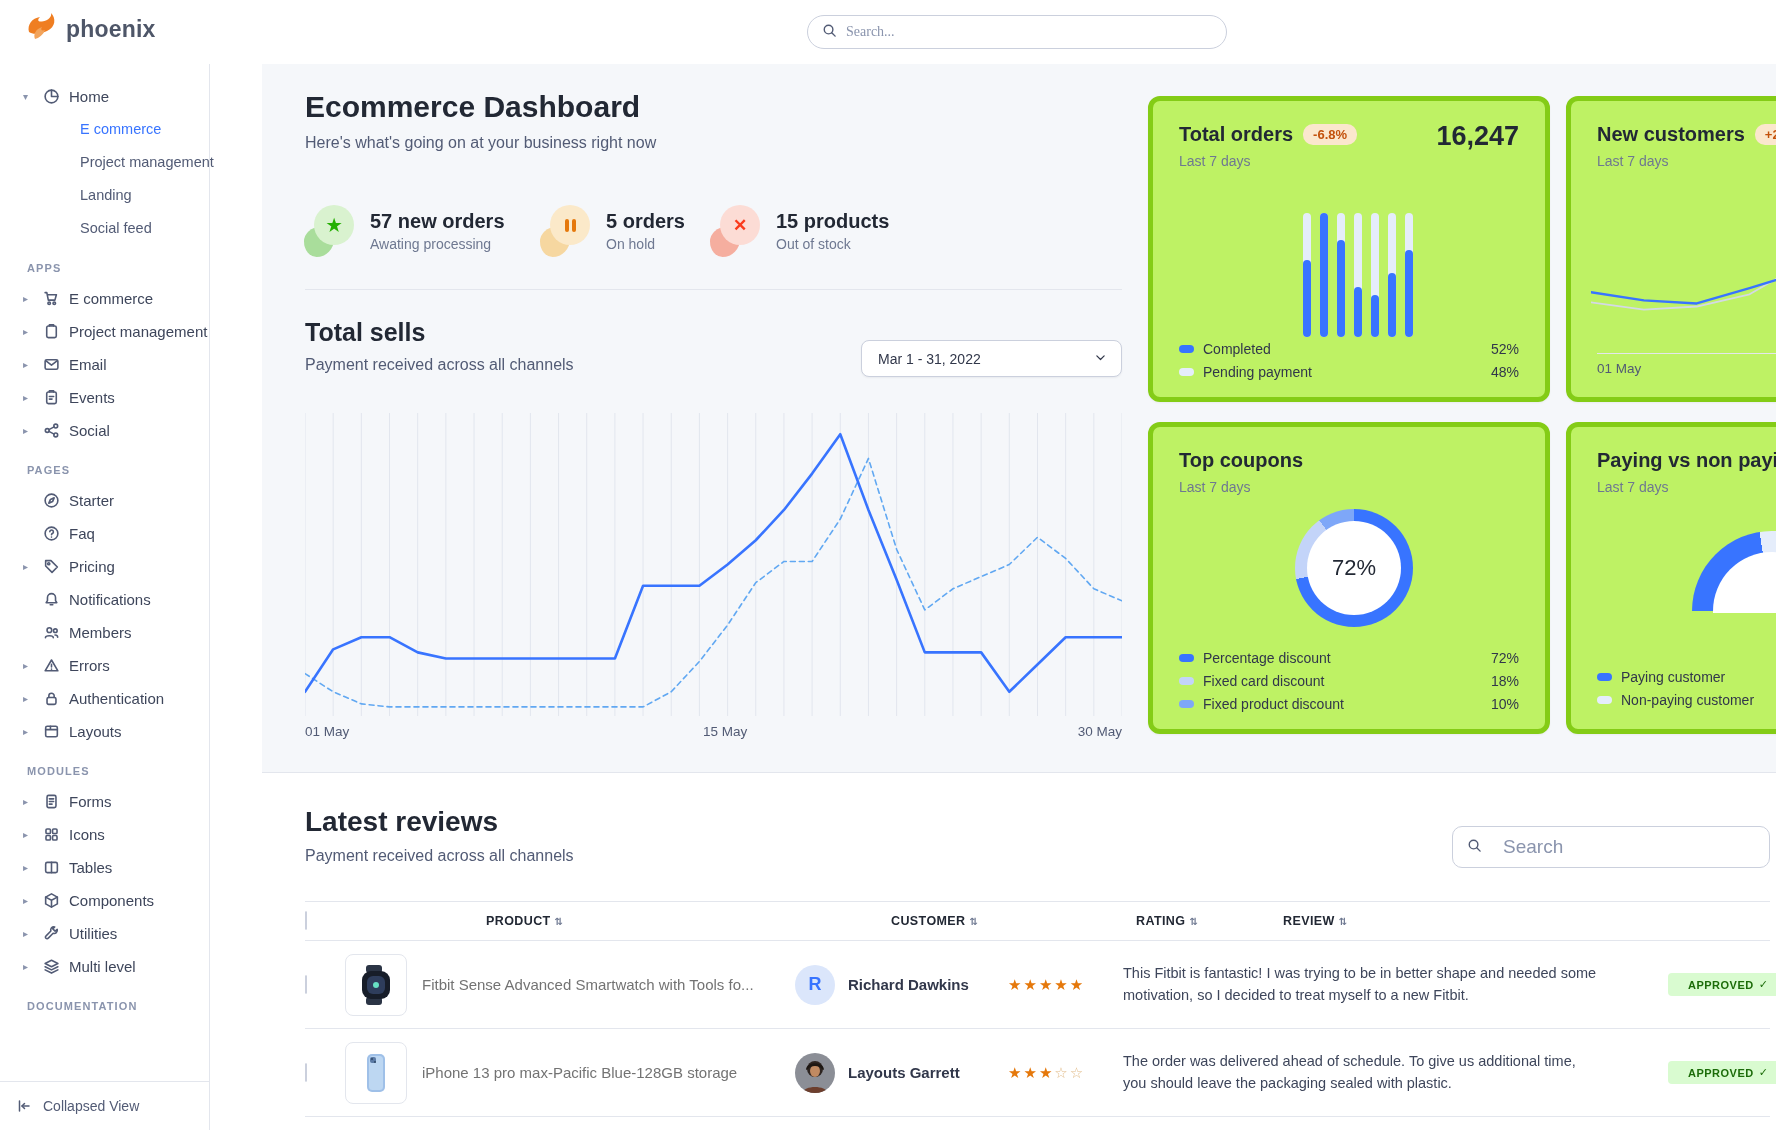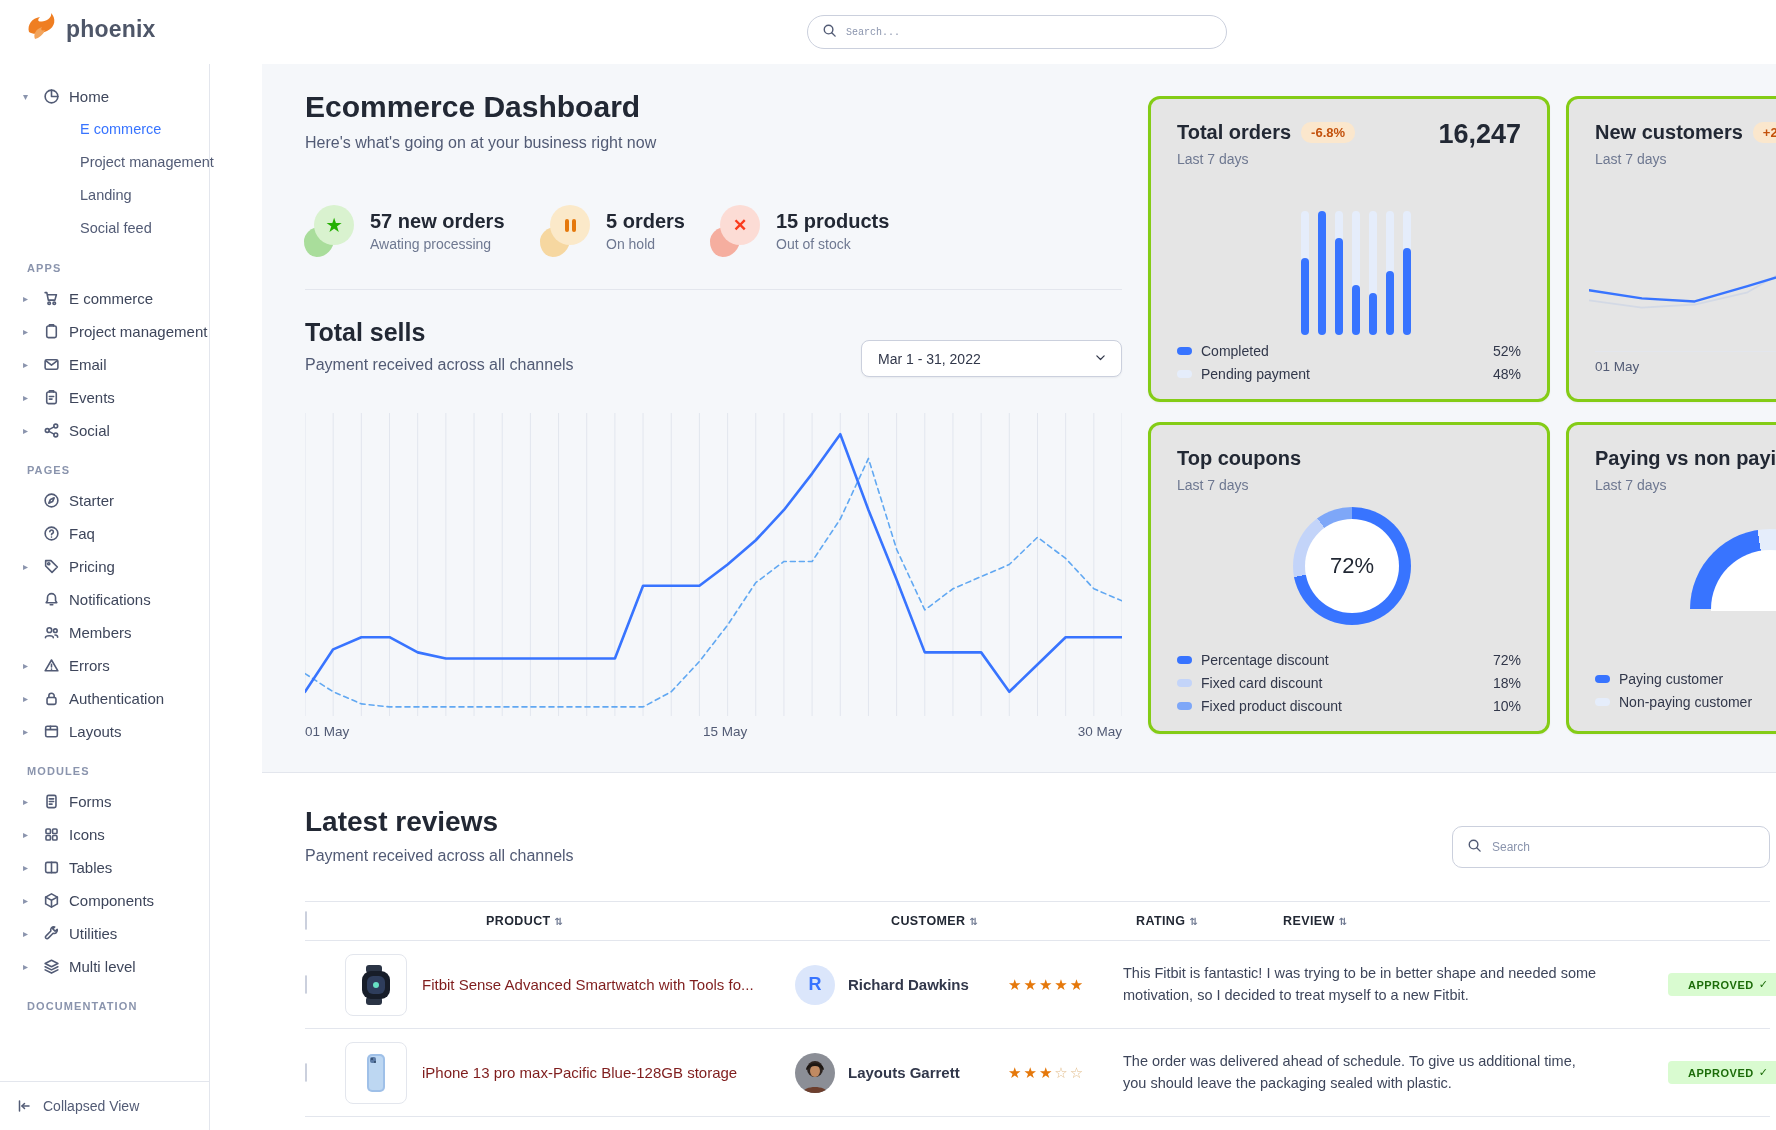--- a/index.html
+++ b/index.html
@@ -5,22 +5,22 @@
   * { margin:0; padding:0; box-sizing:border-box; }
   html,body { width:1776px; height:1130px; overflow:hidden; background:#fff;
     font-family:"Liberation Sans", sans-serif; color:#31374a; }
 
   
   .navbar { position:absolute; left:0; top:0; width:1776px; height:64px; background:#fff; z-index:5; }
   .brand { position:absolute; left:26px; top:12px; display:flex; align-items:center; gap:8px; cursor:pointer; }
   .brand-name { font-size:23px; font-weight:600; color:#4e5668; letter-spacing:.2px; }
   .nav-search { position:absolute; left:807px; top:15px; width:420px; height:34px; border:1px solid #cbd0dd;
     border-radius:17px; background:#fff; display:flex; align-items:center; padding:0 14px; gap:9px; }
-  .nav-search input { border:none; outline:none; flex:1; font-size:10px; color:#c2410c; background:transparent;
-    font-family:Liberation Mono, monospace; }
+  .nav-search input { border:none; outline:none; flex:1; font-size:14px; color:#c2410c; background:transparent;
+    font-family:Liberation Serif, serif; }
   .nav-search input::placeholder { color:#8a94ad; }
 
   
   .sidebar { position:absolute; left:0; top:64px; width:210px; bottom:0; background:#fff;
     border-right:1px solid #e3e6ed; z-index:4; }
   .side-scroll { padding-top:16px; }
   .nav-item { display:flex; align-items:center; height:33px; gap:9px; padding-left:23px; font-size:15px;
     font-weight:500; color:#3e465b; cursor:pointer; white-space:nowrap; }
   .nav-item .caret { width:11px; font-size:10px; color:#8a94ad; font-family:"DejaVu Sans", sans-serif; }
   .nav-item .caret.down::before { content:"▾"; }
@@ -68,21 +68,21 @@
   .date-select .dtxt { flex:1; }
   .date-select svg { width:13px; height:13px; color:#31374a; }
 
   .sells-chart { position:absolute; left:43px; top:349px; width:817px; height:303px; }
   .sells-ticks { position:absolute; left:43px; top:660px; width:817px; height:18px; font-size:13.5px; color:#525b75; }
   .sells-ticks .t0 { position:absolute; left:0; }
   .sells-ticks .t1 { position:absolute; left:398px; }
   .sells-ticks .t2 { position:absolute; right:0; }
 
   
-  .card { position:absolute; background:#e5e5e5; border:3px solid #84cc16; border-radius:12px;
+  .card { position:absolute; background:#bef264; border:5px solid #84cc16; border-radius:12px;
     box-shadow:0 1px 2px rgba(36,40,46,.05); }
   .card-title-row { position:absolute; left:26px; top:22px; display:flex; align-items:center; gap:10px; }
   .card-title { font-size:20px; font-weight:700; color:#222834; }
   .badge-soft { font-size:13px; font-weight:700; padding:3px 10px; border-radius:10px; background:#fbe7cd; color:#c3510c; }
   .card-period { position:absolute; left:26px; top:52px; font-size:14px; color:#6e7891; }
 
   #card-total-orders { left:886px; top:32px; width:402px; height:306px; }
   .big-number { position:absolute; right:26px; top:20px; font-size:27px; font-weight:700; color:#222834; }
   .tob-bars { position:absolute; left:150px; top:110px; height:126px; display:flex; align-items:flex-end; gap:9px; }
   .tob-bars .track { width:8px; height:124px; background:#e5edfb; border-radius:4px; position:relative; }
@@ -106,36 +106,36 @@
   .gauge-clip { position:absolute; left:121px; top:104px; width:160px; height:82px; overflow:hidden; }
   .gauge { width:160px; height:160px; border-radius:50%; }
   .gauge-hole { position:absolute; left:21px; top:21px; width:118px; height:118px; border-radius:50%; background:#fff; }
 
   
   .reviews { position:absolute; left:262px; top:773px; width:1514px; height:357px; background:#fff; overflow:hidden; }
   .rev-title { position:absolute; left:43px; top:33px; font-size:28px; font-weight:700; color:#222834; }
   .rev-sub { position:absolute; left:43px; top:74px; font-size:16px; color:#525b75; }
   .rev-search { position:absolute; left:1190px; top:53px; width:318px; height:42px; border:1px solid #cbd0dd;
     border-radius:10px; display:flex; align-items:center; gap:10px; padding:0 14px; background:#fff; }
-  .rev-search input { border:none; outline:none; flex:1; font-size:12px; color:#31374a;
-    font-family:"Liberation Sans", sans-serif; }
+  .rev-search input { border:none; outline:none; flex:1; font-size:19px; color:#31374a;
+    font-family:"Liberation Sans", sans-serif;margin-left:11px; }
   .rev-search input::placeholder { color:#8a94ad; }
 
   .rtable { position:absolute; left:43px; top:128px; width:1465px; }
   .trow { display:grid; grid-template-columns:40px 77px 373px 213px 115px 545px 102px; align-items:center; }
   .thead { height:40px; border-top:1px solid #e3e6ed; border-bottom:1px solid #e3e6ed;gap:32px; }
   .th { font-size:12.5px; font-weight:700; color:#222834; letter-spacing:.4px; cursor:pointer; white-space:nowrap; }
   .th .sort::after { content:"⇅"; font-family:"DejaVu Sans", sans-serif; font-size:10px; color:#6e7891; margin-left:4px; }
   .th.right { text-align:right; }
   .data-row { height:88px; border-bottom:1px solid #e3e6ed; }
   .data-row:last-child { border-bottom:none; }
   .cbx { width:17px; height:17px; border:1.5px solid #cbd0dd; border-radius:4px; background:#fff; cursor:pointer; }
   .thumb { width:62px; height:62px; border:1px solid #e3e6ed; border-radius:8px; background:#fff;
     display:flex; align-items:center; justify-content:center; overflow:hidden; }
-  .prod-link { font-size:15px; color:#7f1d1d; font-weight:500; cursor:pointer; white-space:nowrap; overflow:hidden;
+  .prod-link { font-size:15px; color:#737373; font-weight:500; cursor:pointer; white-space:nowrap; overflow:hidden;
     text-overflow:ellipsis; padding-right:20px; }
   .cust { display:flex; align-items:center; gap:13px; }
   .avatar { width:40px; height:40px; border-radius:50%; overflow:hidden; flex:0 0 40px; }
   .avatar-initial { background:#dbe6fb; color:#3874ff; display:flex; align-items:center; justify-content:center;
     font-size:18px; font-weight:700; }
   .cust-name { font-size:15px; font-weight:700; color:#31374a; }
   .stars { font-size:15px; letter-spacing:2px; font-family:"DejaVu Sans", sans-serif; white-space:nowrap; }
   .stars .sf { color:#e5780b; } .stars .se { color:#e2bd8c; }
   .review-text { font-size:14.5px; color:#3e465b; line-height:1.45; max-width:480px; }
   .status-cell { text-align:right; }

